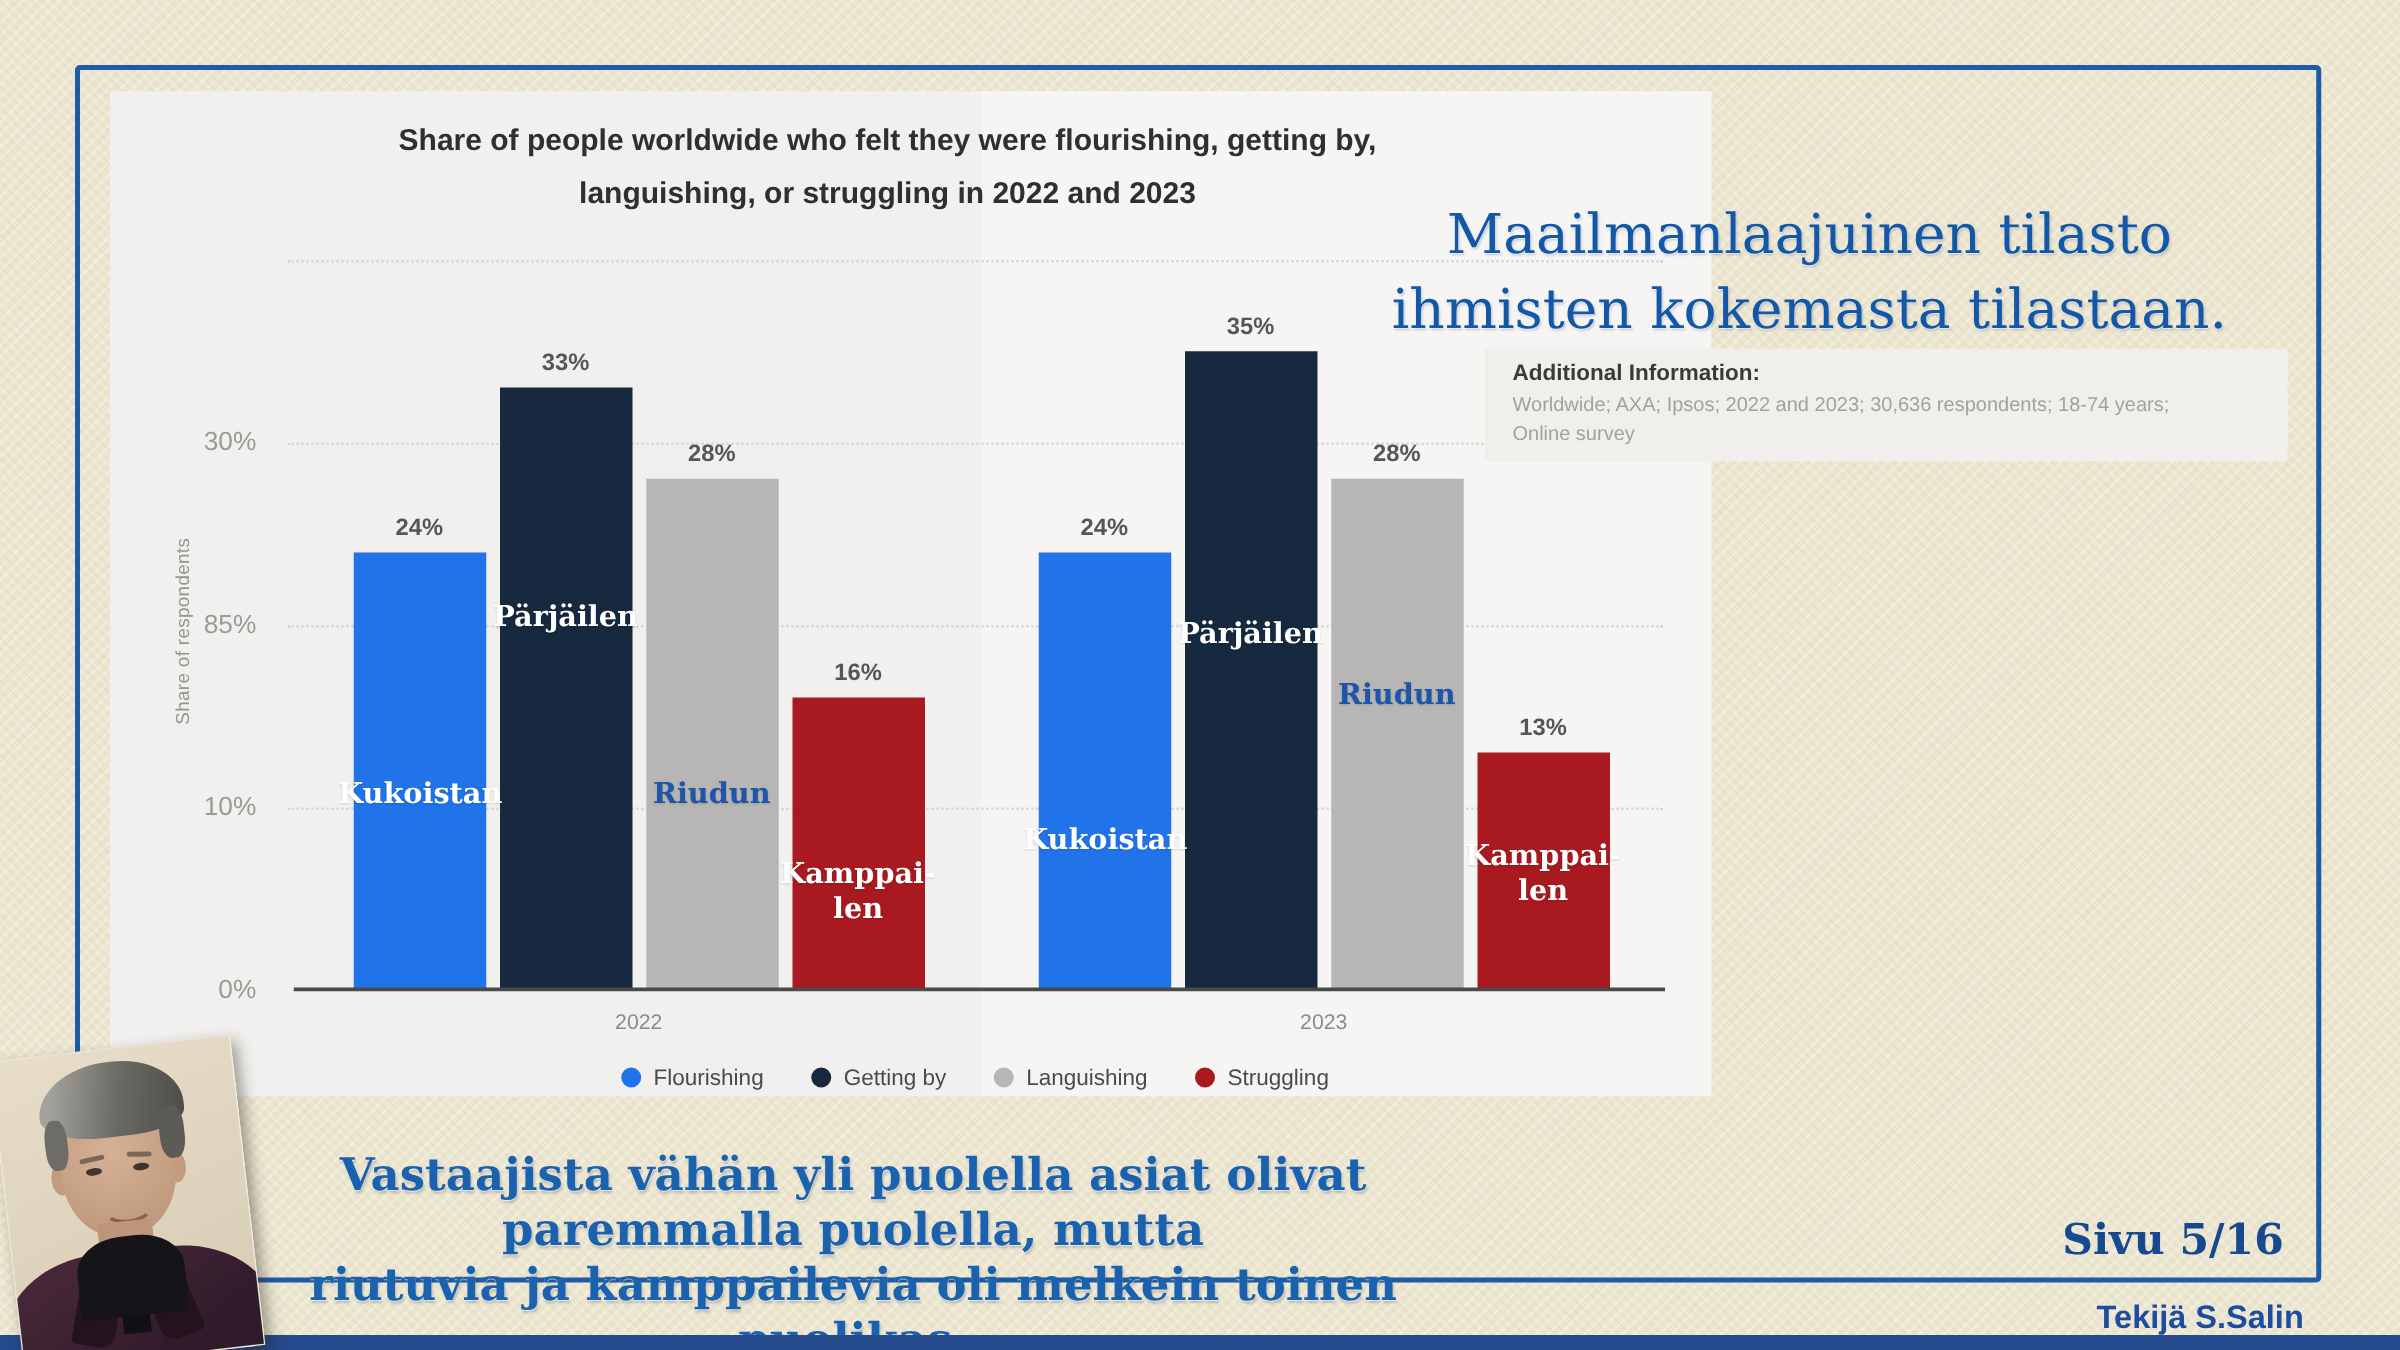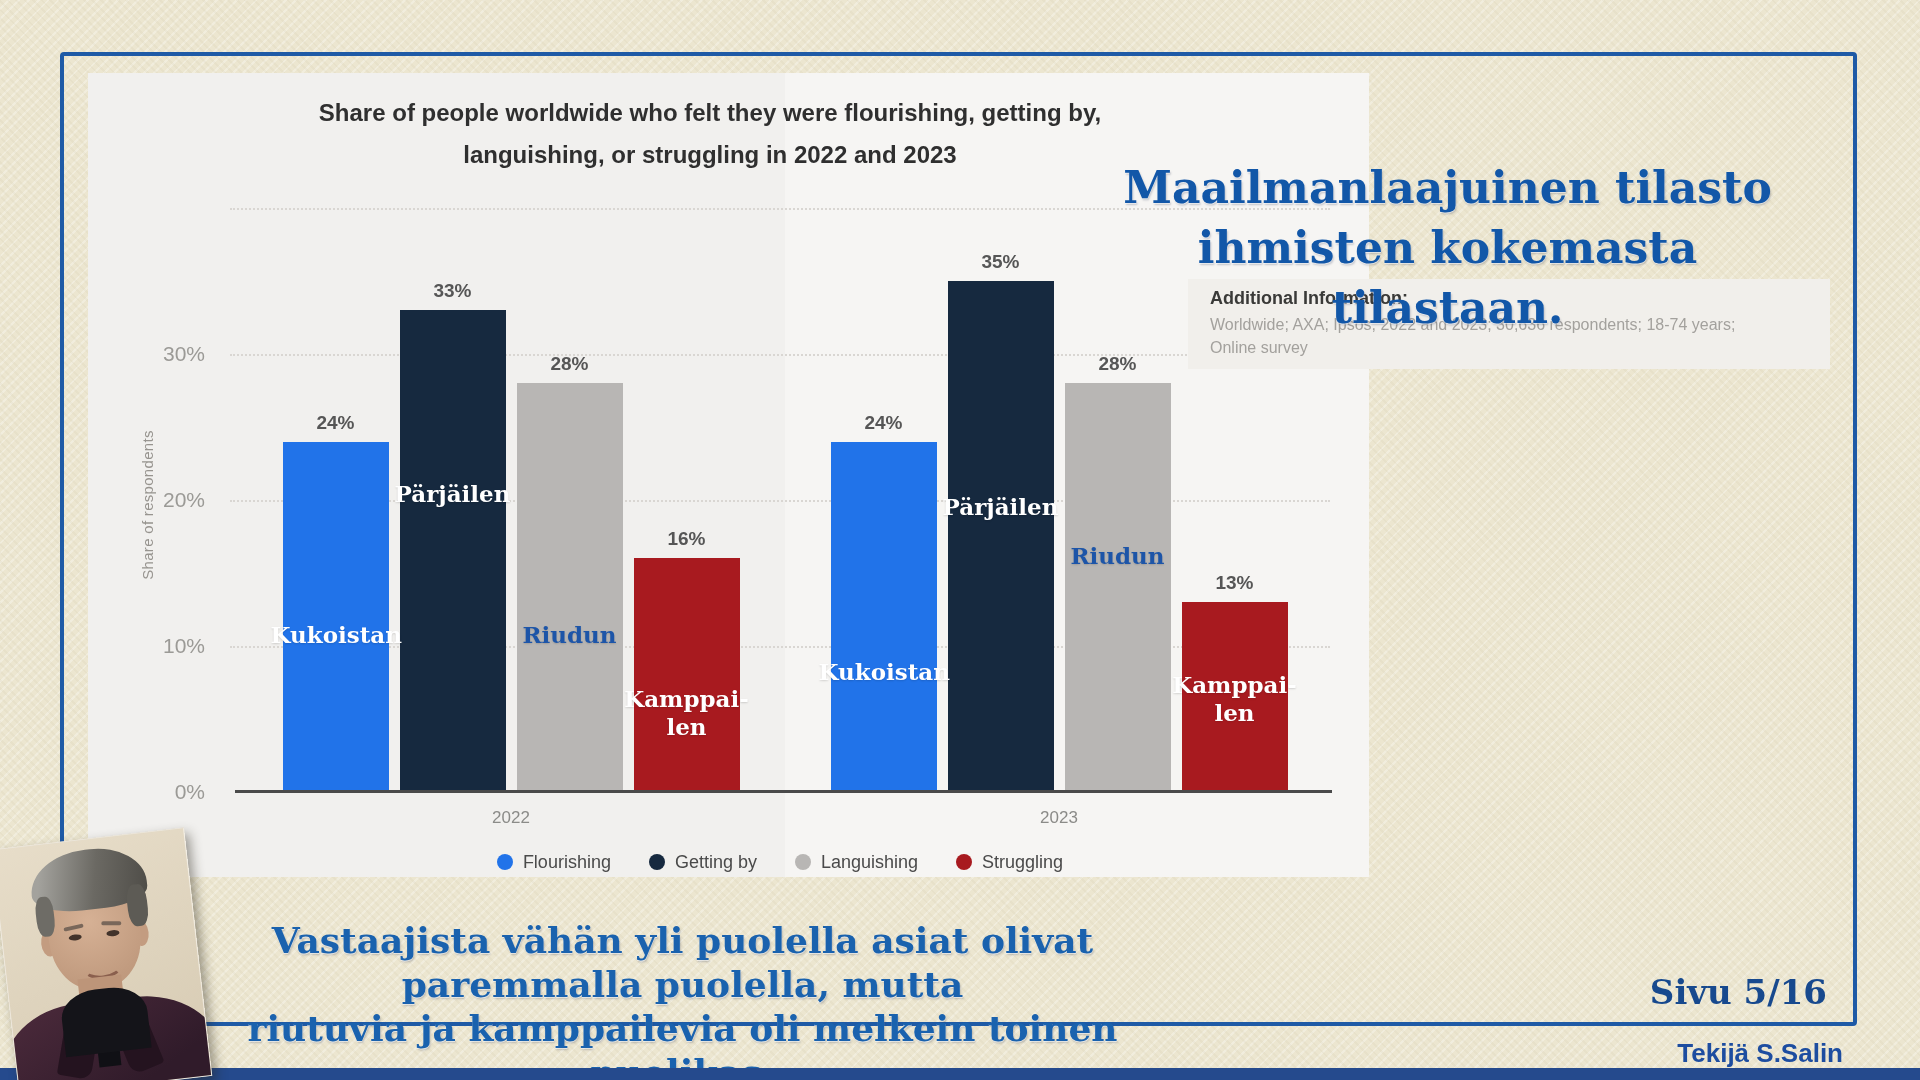--- a/index.html
+++ b/index.html
@@ -36,21 +36,21 @@
   .legend-item{display:flex;align-items:center;gap:10px;}
   .legend-dot{width:16px;height:16px;border-radius:50%;}
   .legend-label{font-size:18px;color:#4a4a4a;}
   
   .info-box{position:absolute;left:1188px;top:279px;width:642px;height:90px;background:#f1efeb;
     z-index:4;box-sizing:border-box;padding:9px 0 0 22px;}
   .info-title{font-size:18px;font-weight:600;color:#3a3a38;margin-bottom:4px;}
   .info-line{font-size:16px;color:#a3a19d;line-height:23px;}
   
   .heading{position:absolute;left:1075px;top:158px;width:745px;text-align:center;z-index:5;
-    font-family:"DejaVu Serif",serif;font-weight:bold;font-size:44px;line-height:60px;color:#1257a8;
+    font-family:"DejaVu Serif",serif;font-weight:normal;font-size:44px;line-height:60px;color:#1257a8;
     text-shadow:0 1px 0 rgba(255,255,255,.55),1px 2px 2px rgba(50,60,90,.25);}
   .caption{position:absolute;left:180px;top:918px;width:1005px;text-align:center;z-index:5;
     font-family:"DejaVu Serif",serif;font-weight:bold;font-size:36px;line-height:44px;color:#1a62ae;
     text-shadow:0 1px 0 rgba(255,255,255,.55),1px 2px 2px rgba(50,60,90,.25);}
   .page-num{position:absolute;right:93px;top:972px;z-index:5;font-family:"DejaVu Serif",serif;
     font-weight:bold;font-size:34px;color:#17498e;}
   .author{position:absolute;right:77px;top:1038px;z-index:6;
     font-weight:bold;font-size:26px;color:#1d4da0;}
   .bottom-strip{position:absolute;left:0;top:1068px;width:1920px;height:12px;background:#254a8d;z-index:5;}
   
@@ -97,21 +97,21 @@
   </div>
 
   <div class="y-axis-title">Share of respondents</div>
   <div id="grid-layer">
       <div class="gridline" style="left: 230px; width: 1100px; top: 646px;"></div>
       <div class="gridline" style="left: 230px; width: 1100px; top: 500px;"></div>
       <div class="gridline" style="left: 230px; width: 1100px; top: 354px;"></div>
       <div class="gridline" style="left: 230px; width: 1100px; top: 208px;"></div>
       <div class="y-tick" style="top: 792px;">0%</div>
       <div class="y-tick" style="top: 646px;">10%</div>
-      <div class="y-tick" style="top: 500px;">20%</div>
+      <div class="y-tick" style="top: 500px;">85%</div>
       <div class="y-tick" style="top: 354px;">30%</div>
     </div>
   <div class="axis-line"></div>
   <div id="bars-layer">
       <div class="bar" style="left: 282.5px; top: 441.6px; width: 106px; height: 350.4px; background: rgb(33, 115, 233);"></div>
       <div class="bar-value" style="left: 282.5px; width: 106px; top: 411.6px;">24%</div>
       <div class="bar-fi" style="left: 270.5px; width: 130px; top: 621px; transform: translateY(-50%); color: rgb(255, 255, 255);">
         <div>Kukoistan</div>
       </div>
       <div class="bar" style="left: 399.5px; top: 310.2px; width: 106px; height: 481.8px; background: rgb(22, 41, 63);"></div>

